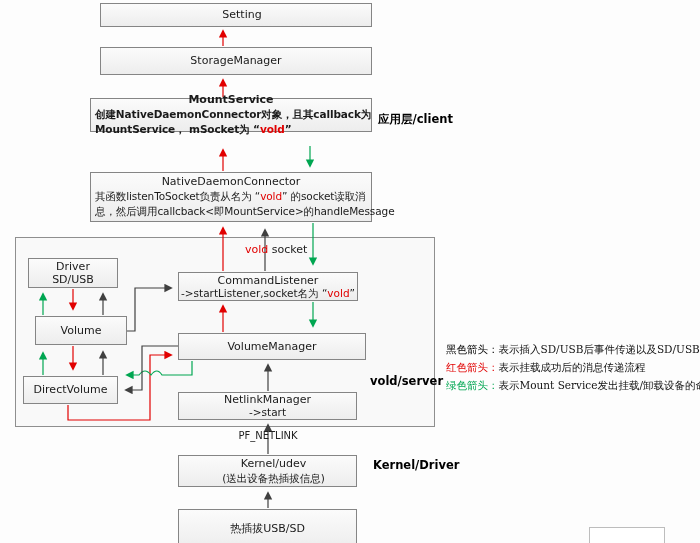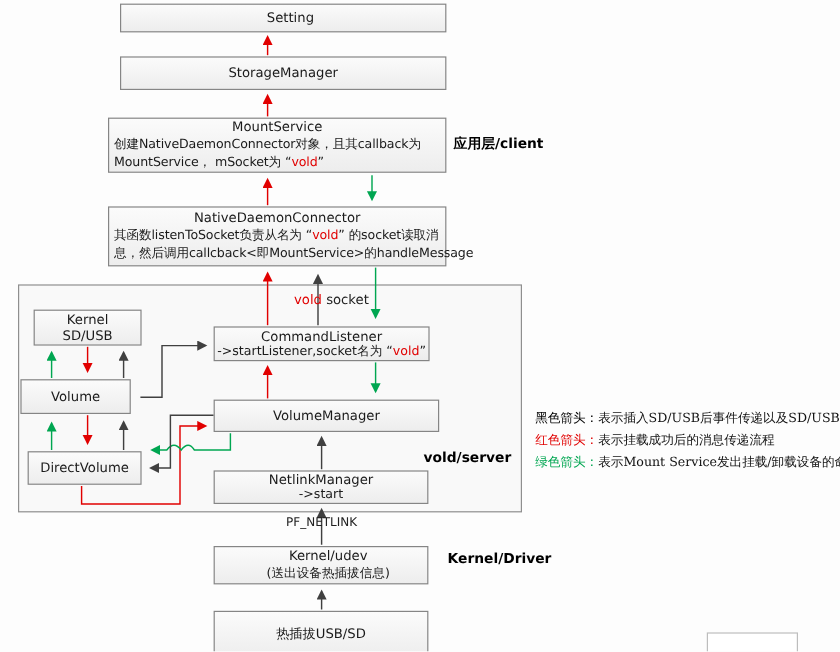--- a/index.html
+++ b/index.html
@@ -85,46 +85,46 @@
   </svg>
 
   <div class="node" style="left:100px;top:3px;width:272px;height:24px;padding-left:12px;">
     <div>Setting</div>
   </div>
 
   <div class="node" style="left:100px;top:47px;width:272px;height:28px;">
     <div>StorageManager</div>
   </div>
 
-  <div class="node" style="left:90px;top:98px;width:282px;height:46px;">
+  <div class="node" style="left:90px;top:98px;width:282px;height:34px;font-weight:bold;">
     <div>MountService</div>
     <div class="body">
       <span>创建NativeDaemonConnector对象，且其callback为</span>
     </div>
     <div class="body">
       <span>MountService， mSocket为 “</span><span class="red-t">vold</span><span>”</span>
     </div>
   </div>
 
   <div class="node" style="left:90px;top:172px;width:282px;height:50px;">
     <div>NativeDaemonConnector</div>
     <div class="body">
       <span>其函数listenToSocket负责从名为 “</span><span class="red-t">vold</span><span>” 的socket读取消</span>
     </div>
     <div class="body">
       <span>息，然后调用callcback&lt;即MountService&gt;的handleMessage</span>
     </div>
   </div>
 
   <div class="node" style="left:28px;top:258px;width:90px;height:30px;">
-    <div style="line-height:13px;">Kernel</div>
+    <div style="line-height:13px;">Driver</div>
     <div style="line-height:13px;">SD/USB</div>
   </div>
 
-  <div class="node" style="left:17px;top:316px;width:92px;height:29px;">
+  <div class="node" style="left:35px;top:316px;width:92px;height:29px;">
     <div>Volume</div>
   </div>
 
   <div class="node" style="left:23px;top:376px;width:95px;height:28px;">
     <div>DirectVolume</div>
   </div>
 
   <div class="node" style="left:178px;top:272px;width:180px;height:29px;">
     <div style="line-height:13px;">CommandListener</div>
     <div class="bodyc" style="line-height:13px;">
@@ -149,21 +149,21 @@
   <div class="node" style="left:178px;top:509px;width:179px;height:40px;">
     <div>热插拔USB/SD</div>
   </div>
 
   <div class="lbl" style="left:245px;top:243px;font-size:11px;">
     <span class="red-t">vold</span><span style="color:#222;"> socket</span>
   </div>
 
   <div class="lbl bold-lbl" style="left:378px;top:112px;">应用层/client</div>
 
-  <div class="lbl bold-lbl" style="left:348px;top:374px;width:78px;text-align:right;">vold/server</div>
+  <div class="lbl bold-lbl" style="left:370px;top:374px;width:78px;text-align:left;">vold/server</div>
 
   <div class="lbl bold-lbl" style="left:373px;top:458px;">Kernel/Driver</div>
 
   <div class="lbl" style="left:230px;top:430px;width:76px;text-align:center;font-size:10px;color:#222;z-index:4;">PF_NETLINK</div>
 
   <div class="legend" style="left:446px;top:340px;">
     <div>
       <span style="color:#000;">黑色箭头：</span><span>表示插入SD/USB后事件传递以及SD/USB挂载</span>
     </div>
     <div>

